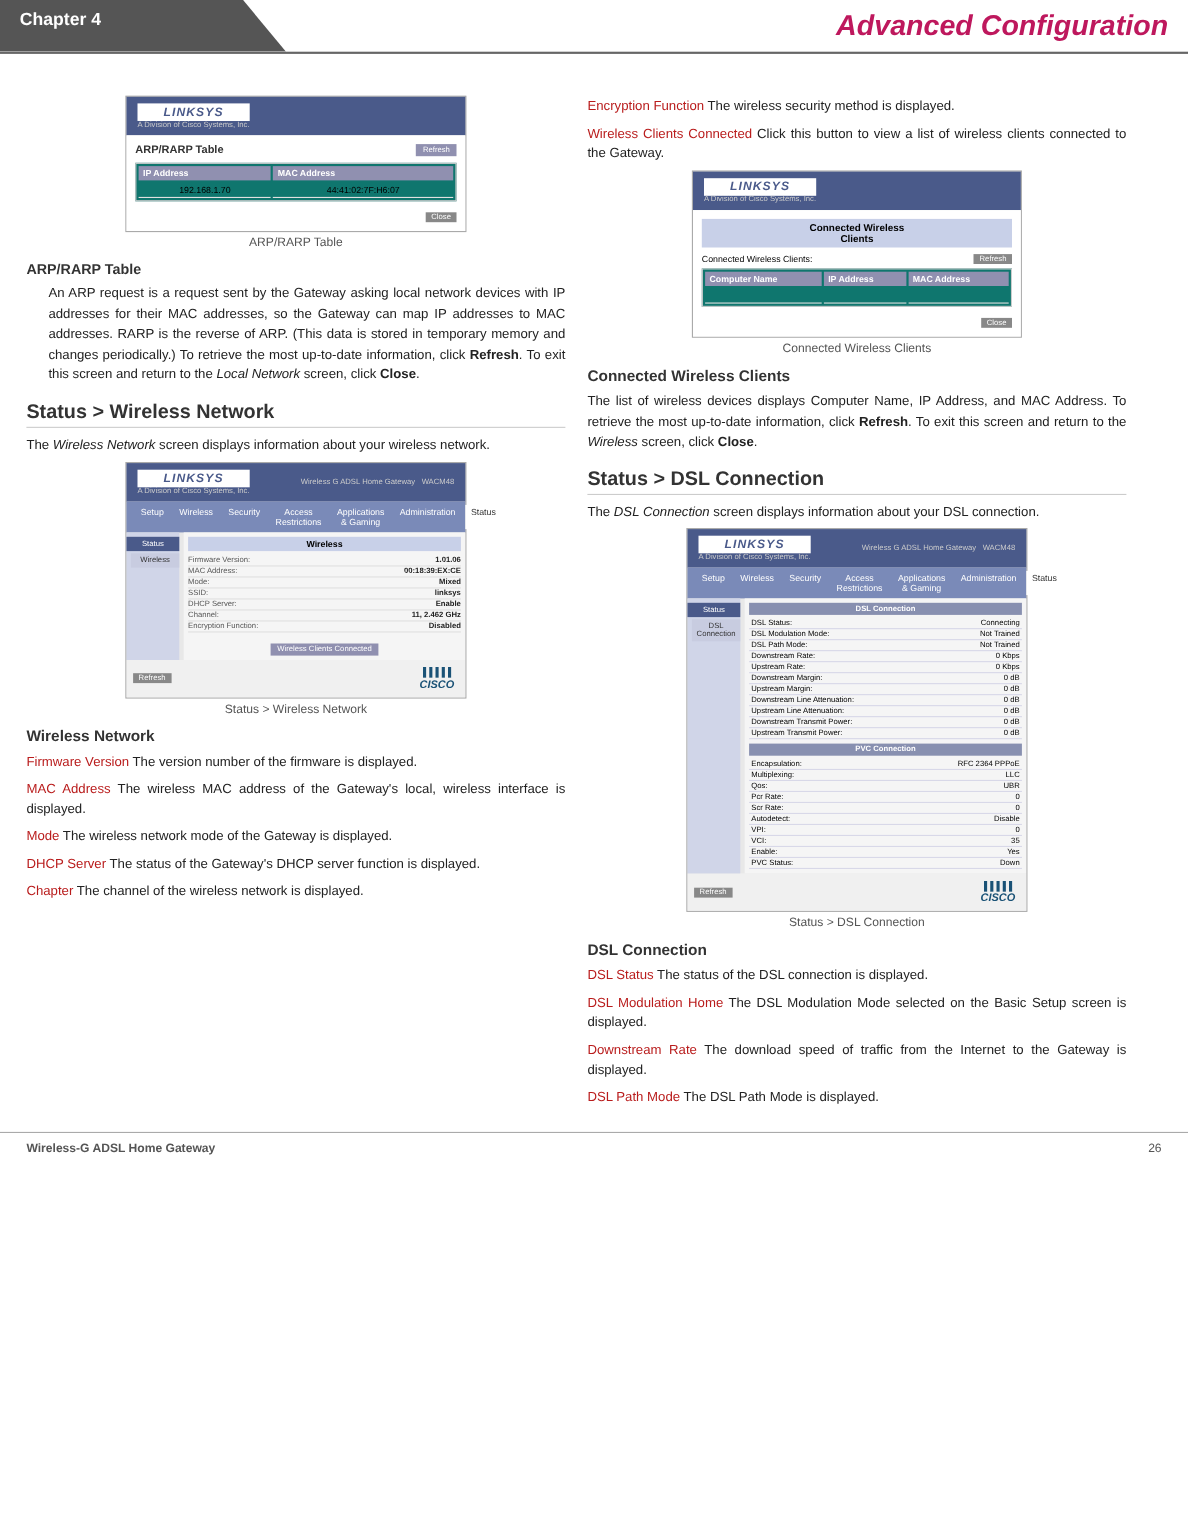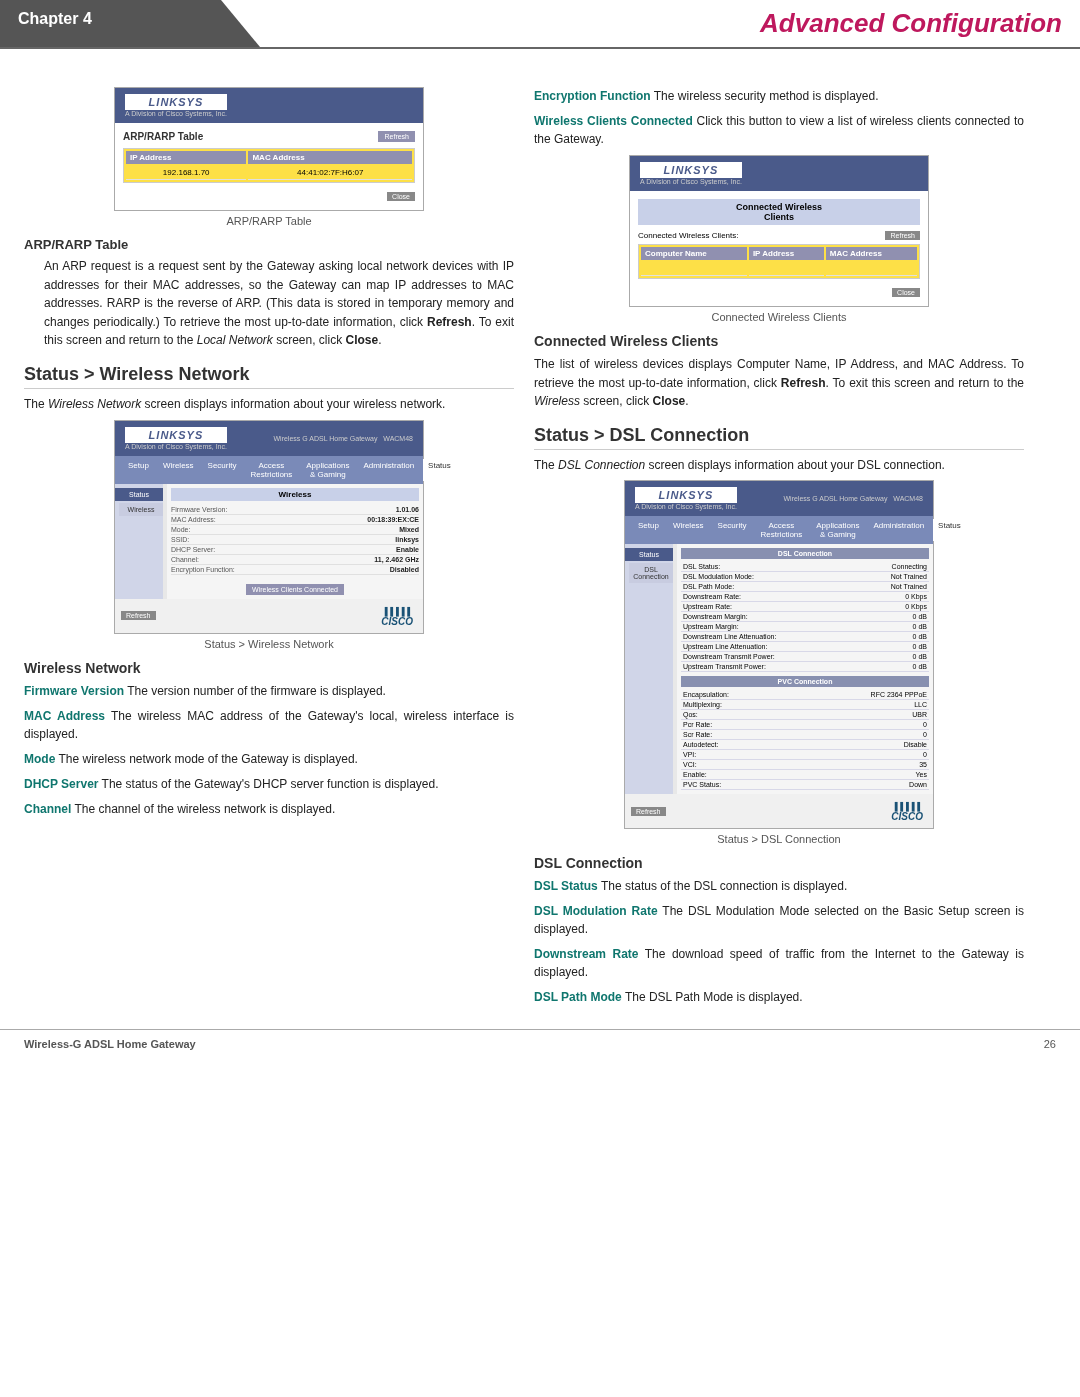--- a/index.html
+++ b/index.html
@@ -95,21 +95,21 @@
     }
     .screenshot-nav span {
       padding: 2px 5px;
       cursor: pointer;
     }
     .screenshot-nav span.active {
       background: #fff;
       color: #333;
     }
     .ss-table {
-      background: #fde047;
+      background: #0f766e;
       border: 1px solid #ccc;
       width: 100%;
       font-size: 8px;
       margin-bottom: 4px;
     }
     .ss-table th {
       background: #9090b0;
       color: #fff;
       padding: 2px 4px;
       text-align: left;
@@ -176,22 +176,22 @@
 
     
     .param-entry {
       font-size: 12px;
       line-height: 1.5;
       margin-bottom: 7px;
       color: #222;
       text-align: justify;
     }
     .param-name {
-      color: #0f766e;
-      font-weight: bold;
+      color: #b91c1c;
+      font-weight: normal;
     }
 
     
     .page-footer {
       display: flex;
       justify-content: space-between;
       align-items: center;
       padding: 8px 24px;
       margin-top: 16px;
       border-top: 1px solid #aaa;
@@ -436,21 +436,21 @@
     <div class="param-entry">
       <span class="param-name">MAC Address</span><span>  The wireless MAC address of the Gateway's local, wireless interface is displayed.</span>
     </div>
     <div class="param-entry">
       <span class="param-name">Mode</span><span>  The wireless network mode of the Gateway is displayed.</span>
     </div>
     <div class="param-entry">
       <span class="param-name">DHCP Server</span><span>  The status of the Gateway's DHCP server function is displayed.</span>
     </div>
     <div class="param-entry">
-      <span class="param-name">Channel</span><span>  The channel of the wireless network is displayed.</span>
+      <span class="param-name">Chapter</span><span>  The channel of the wireless network is displayed.</span>
     </div>
 
   </div>
 
   <div class="col-right">
 
     <div class="param-entry">
       <span class="param-name">Encryption Function</span><span>  The wireless security method is displayed.</span>
     </div>
 
@@ -627,21 +627,21 @@
         </div>
       </div>
       <div class="screenshot-caption">Status &gt; DSL Connection</div>
     </div>
 
     <div class="subsection-heading">DSL Connection</div>
     <div class="param-entry">
       <span class="param-name">DSL Status</span><span>  The status of the DSL connection is displayed.</span>
     </div>
     <div class="param-entry">
-      <span class="param-name">DSL Modulation Rate</span><span>  The DSL Modulation Mode selected on the </span><span class="italic">Basic Setup</span><span> screen is displayed.</span>
+      <span class="param-name">DSL Modulation Home</span><span>  The DSL Modulation Mode selected on the </span><span class="italic">Basic Setup</span><span> screen is displayed.</span>
     </div>
     <div class="param-entry">
       <span class="param-name">Downstream Rate</span><span>  The download speed of traffic from the Internet to the Gateway is displayed.</span>
     </div>
     <div class="param-entry">
       <span class="param-name">DSL Path Mode</span><span>  The DSL Path Mode is displayed.</span>
     </div>
 
   </div>
 

